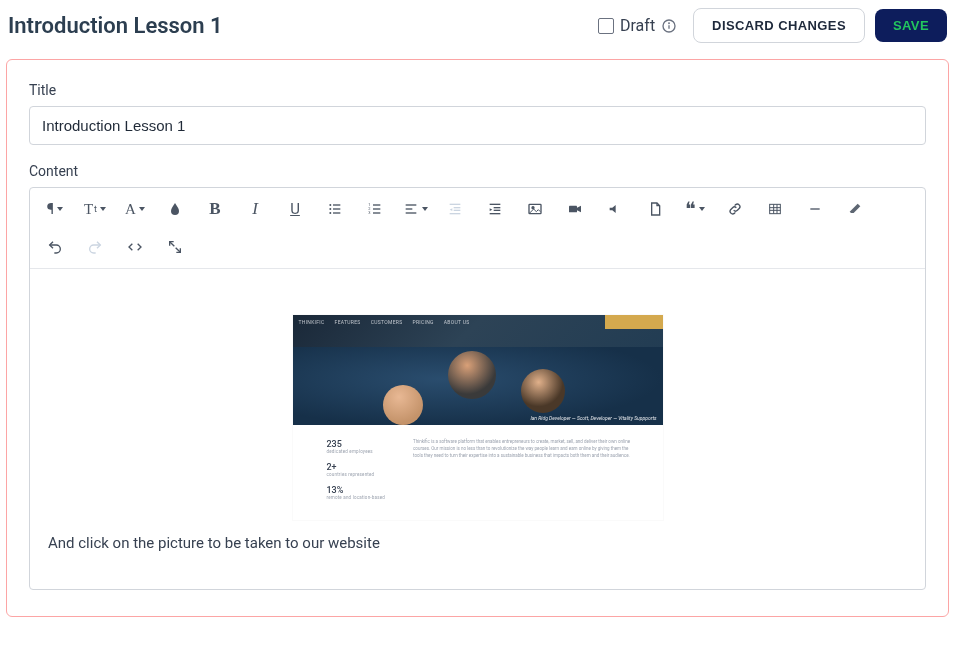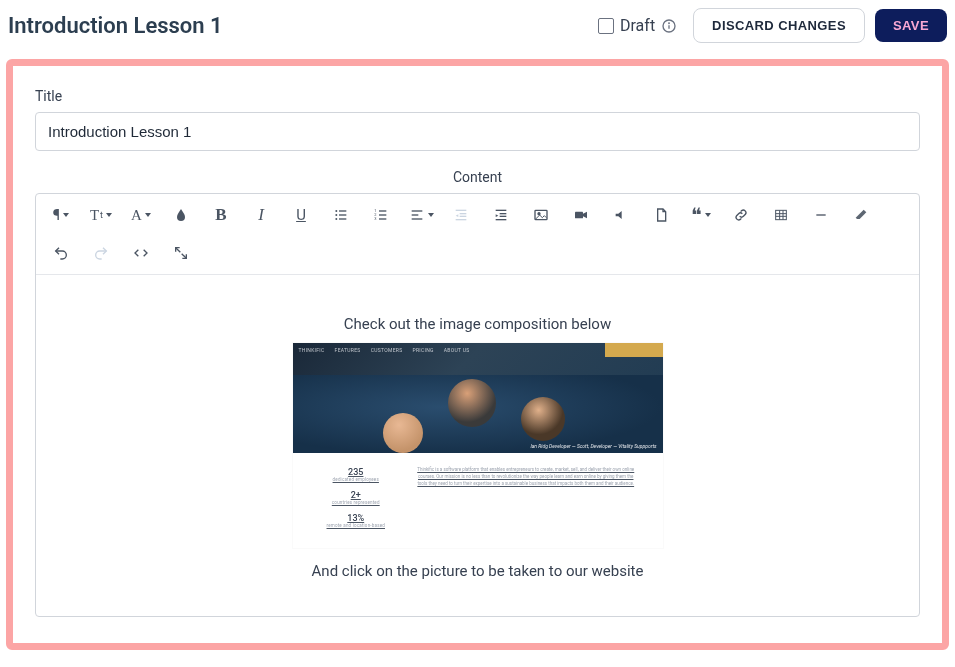--- a/index.html
+++ b/index.html
@@ -62,43 +62,43 @@
     cursor: pointer;
     border: none;
   }
   .btn-outline {
     background: #fff;
     color: #1e293b;
     border: 1px solid #d1d5db;
   }
   .btn-primary {
     background: #0d1d5c;
-    color: #f9a8d4;
+    color: #22c55e;
   }
   .card {
     margin: 0 6px;
-    border: 7px solid #fca5a5;
+    border: 1px solid #fca5a5;
     border-radius: 6px;
     padding: 22px 22px 26px 22px;
   }
   .field-label {
     font-size: 14px;
     color: #374151;
     margin-bottom: 8px;
     display: block;
   }
   .text-input {
     width: 100%;
     padding: 10px 12px;
     font-size: 15px;
     border: 1px solid #d1d5db;
     border-radius: 4px;
     color: #1f2937;
   }
-  .content-section { margin-top: 18px; text-align: center; }
+  .content-section { margin-top: 18px; }
   .editor-wrap {
     border: 1px solid #d1d5db;
     border-radius: 4px;
   }
   .toolbar {
     display: flex;
     flex-wrap: wrap;
     padding: 4px 6px;
     border-bottom: 1px solid #e5e7eb;
     gap: 2px;
@@ -179,21 +179,20 @@
   .person { position: absolute; border-radius: 50%; }
   .p1 { width: 40px; height: 40px; left: 90px; top: 56px; background: radial-gradient(circle at 40% 30%, #e8b894, #c4936a 70%); }
   .p2 { width: 48px; height: 48px; left: 155px; top: 22px; background: radial-gradient(circle at 40% 30%, #d9a078, #3a3a3a 65%); }
   .p3 { width: 44px; height: 44px; left: 228px; top: 40px; background: radial-gradient(circle at 40% 30%, #e0b08a, #4a3828 60%); }
   .sub {
     display: flex;
     padding: 14px 24px 20px 34px;
     gap: 28px;
     font-size: 7px;
     color: #4b5563;
-    text-decoration: underline;
   }
   .stats { display: flex; flex-direction: column; gap: 8px; }
   .stat-num { font-size: 9px; color: #374151; font-weight: 500; }
   .stat-lbl { font-size: 4.5px; color: #9ca3af; letter-spacing: .2px; }
   .sub-text { flex: 1; }
   .sub-text .hd { font-size: 7.5px; color: #374151; margin-bottom: 6px; line-height: 1.3; }
   .sub-text .bd { font-size: 4.5px; color: #9ca3af; line-height: 1.5; }
 </style>
 </head>
 <body>
@@ -370,21 +369,20 @@
           <svg viewBox="0 0 24 24" fill="none" stroke="currentColor" stroke-width="2">
               <path d="M4 10 V4 h6"></path>
               <path d="M20 14 v6 h-6"></path>
               <line x1="4" y1="4" x2="11" y2="11"></line>
               <line x1="20" y1="20" x2="13" y2="13"></line>
             </svg>
         </div>
       </div>
 
       <div class="editor-body">
-        <p>Check out the image composition below</p>
         <div class="embedded-img-wrap">
           <div class="embedded-img">
             <div class="hero">
               <div class="hero-nav">
                 <span>THINKIFIC</span>
                 <span>FEATURES</span>
                 <span>CUSTOMERS</span>
                 <span>PRICING</span>
                 <span>ABOUT US</span>
               </div>

